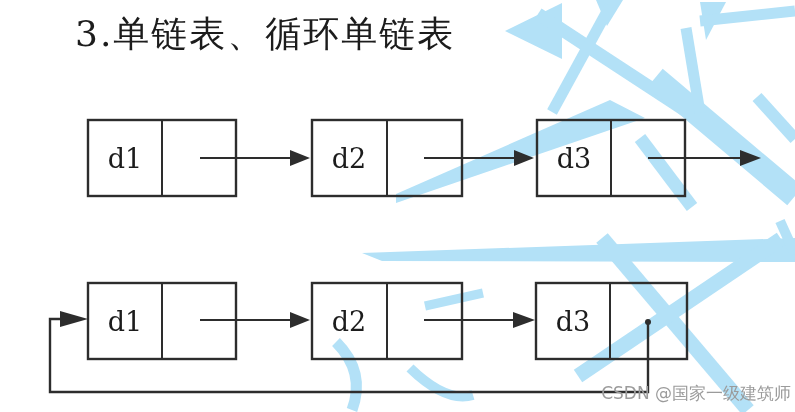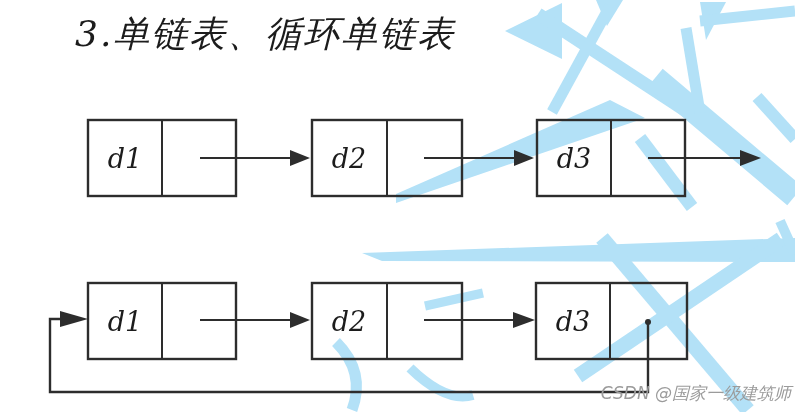--- a/index.html
+++ b/index.html
@@ -2,21 +2,20 @@
 <html style="--c-background: #ffffff; --c-diagram_line: #2d2d2d; --c-label_text: #1c1c1c; --c-watermark_blue: #b3e1f7; --c-attribution_text: #9b9b9b;"><head>
 <meta charset="utf-8">
 <style>
   html,body{margin:0;padding:0;background:#fff;}
   .canvas{
     position:relative;
     width:795px;height:412px;
     background:var(--c-background,#fff);
     overflow:hidden;
     font-family:"Liberation Sans",sans-serif;
-    font-style:italic;
   }
   svg{position:absolute;inset:0;display:block;}
   .wm-f{fill:var(--c-watermark_blue,#b3e1f7);}
   .wm-s{stroke:var(--c-watermark_blue,#b3e1f7);fill:none;}
   .box-rect{fill:none;stroke:var(--c-diagram_line,#2d2d2d);stroke-width:2.4;}
   .divider{stroke:var(--c-diagram_line,#2d2d2d);stroke-width:2;}
   .arrow-line{stroke:var(--c-diagram_line,#2d2d2d);stroke-width:2;}
   .arrow-head{fill:var(--c-diagram_line,#2d2d2d);}
   .loop-line{fill:none;stroke:var(--c-diagram_line,#2d2d2d);stroke-width:2.4;}
   .ptr-dot{fill:var(--c-diagram_line,#2d2d2d);}

